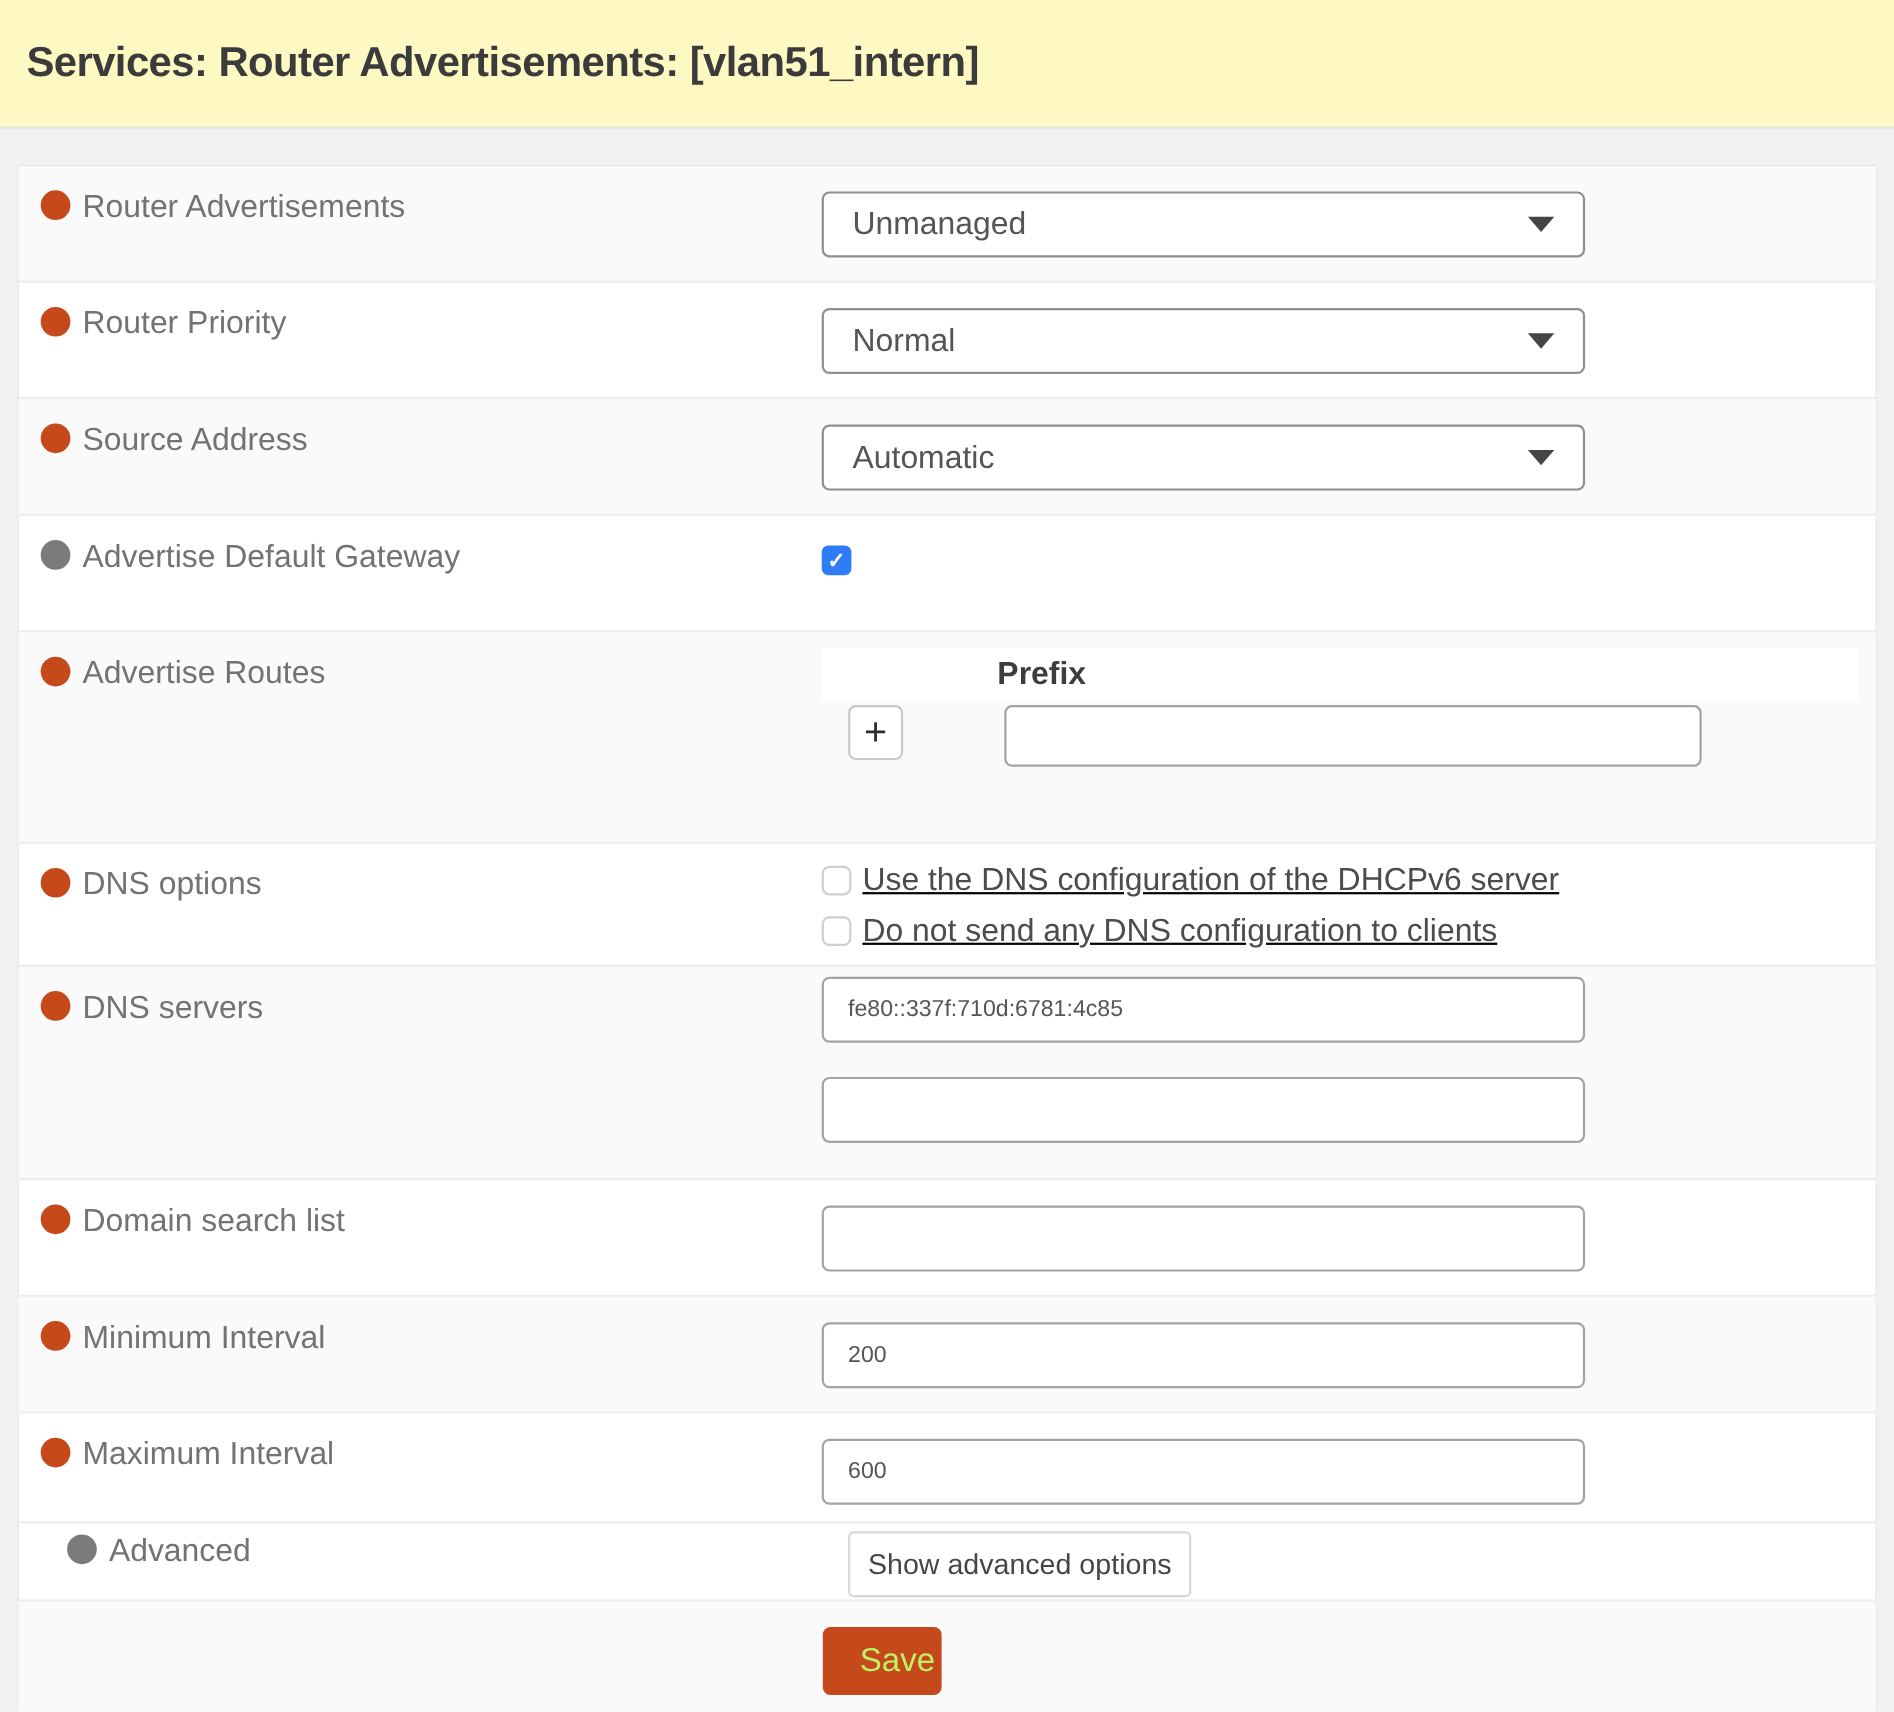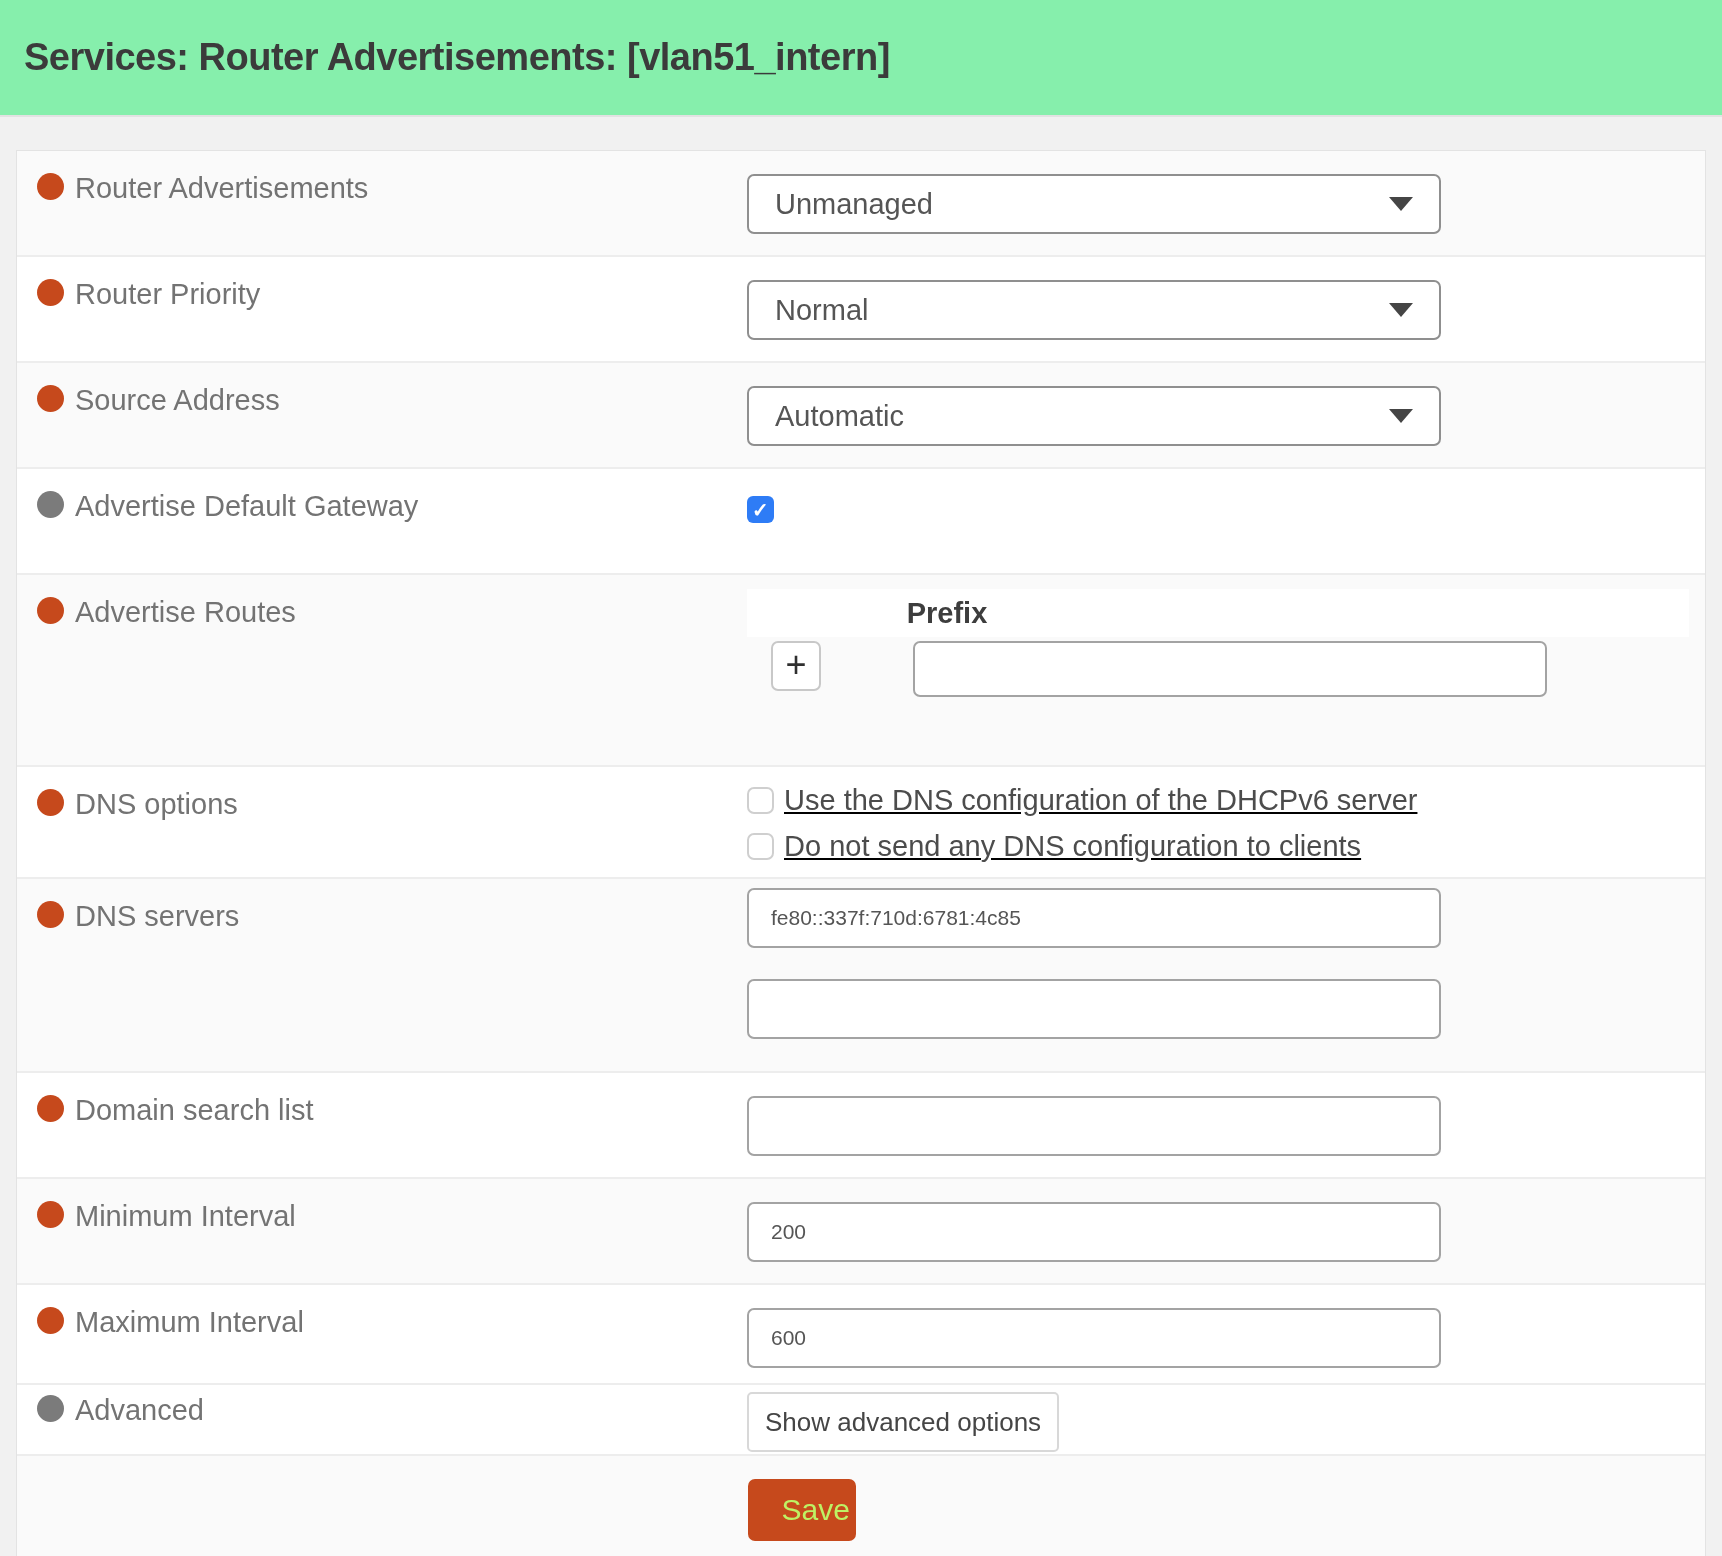--- a/index.html
+++ b/index.html
@@ -7,21 +7,21 @@
   body {
     width: 1722px; height: 1556px;
     background: #f1f1f1;
     font-family: "Liberation Sans", sans-serif;
     overflow: hidden;
     position: relative;
   }
 
   
   .page-header {
-    background: #86efac;
+    background: #fef9c3;
     height: 117px;
     border-bottom: 2px solid #e2e2e2;
     display: flex;
     align-items: center;
     padding: 0 24px;
   }
   .page-title {
     font-size: 38px;
     font-weight: bold;
     color: #3b3b3b;
@@ -40,21 +40,21 @@
     border-bottom: 2px solid #ededed;
   }
   .frow:last-child { border-bottom: none; }
   .frow.striped { background: #fafafa; }
 
   .h-std    { height: 106px; }
   .h-routes { height: 192px; }
   .h-dnsopt { height: 112px; }
   .h-dnssrv { height: 194px; }
   .h-max    { height: 100px; }
-  .h-adv    { height: 71px;  }
+  .h-adv    { height: 71px; padding-left: 24px;  }
   .h-save   { height: 140px; }
 
   .label-cell {
     width: 730px;
     flex: none;
     padding: 20px 0 0 20px;
     display: flex;
     align-items: flex-start;
   }
   .info-icon {

